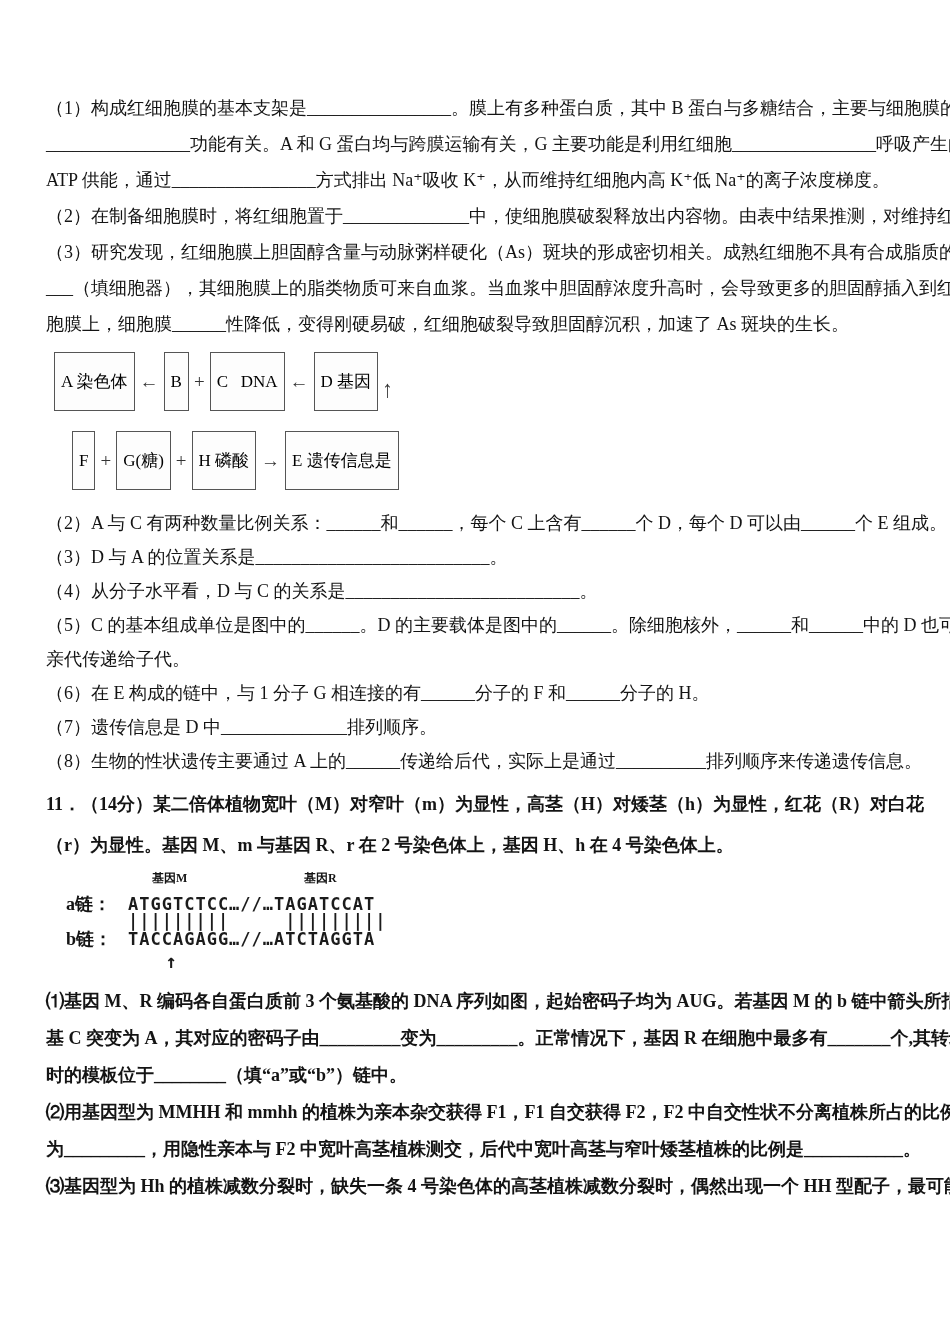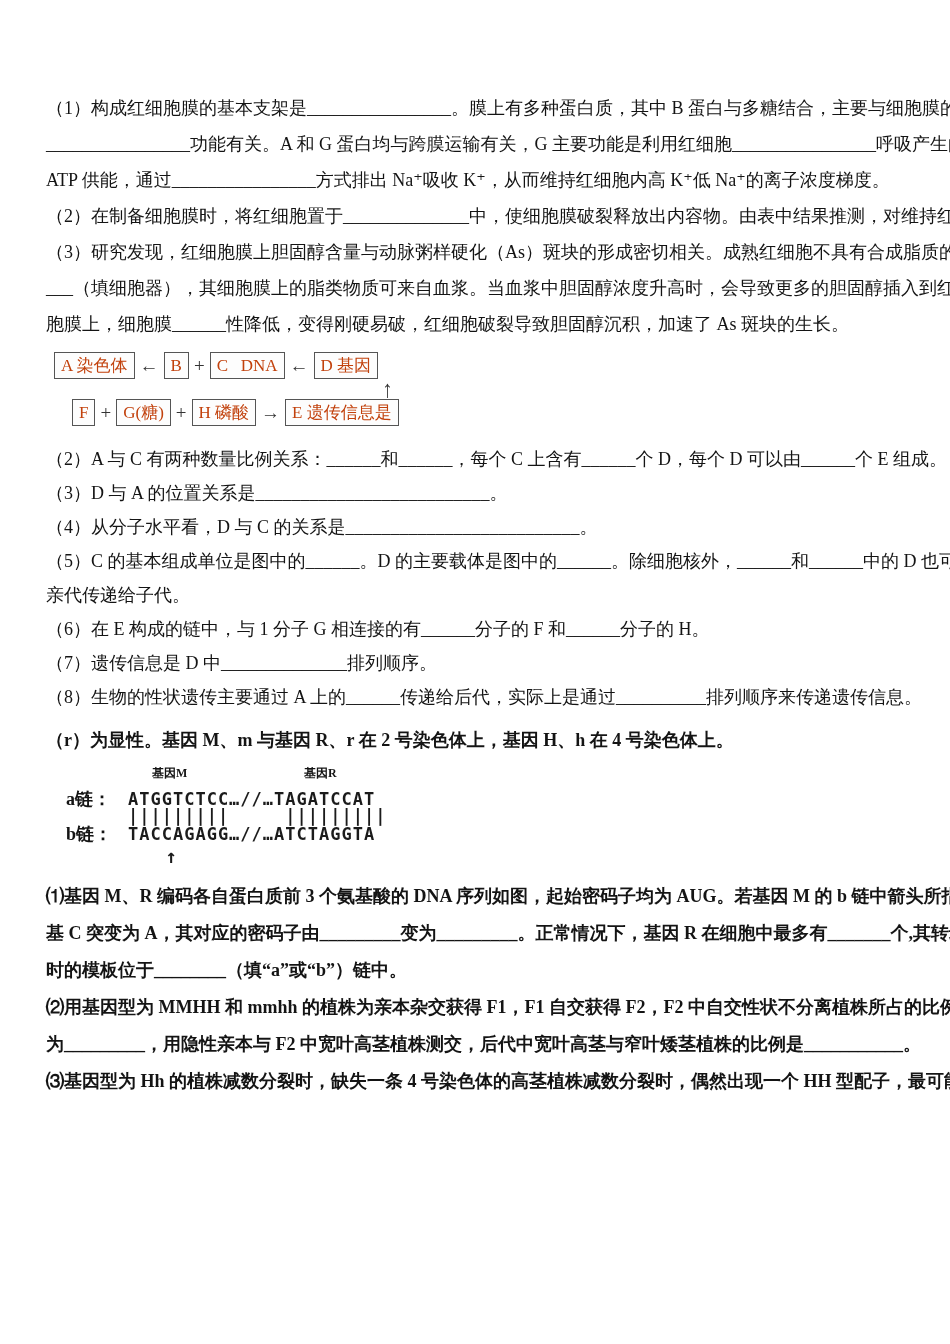--- a/index.html
+++ b/index.html
@@ -43,24 +43,24 @@
     align-items: center;
     gap: 5px;
   }
   .d1-row2 {
     margin-top: 20px;
     margin-left: 18px;
   }
   .dbox {
     border: 1.5px solid #555;
     background: #fdfdfd;
-    padding: 1px 6px;
+    padding: 17px 6px;
     line-height: 23px;
     white-space: pre;
-    color: #c2410c;
+    color: #000000;
   }
   .dglyph {
     font-size: 19px;
     color: #333;
     line-height: 23px;
   }
   .up-arrow {
     position: absolute;
     left: 328px;
     top: 25px;
@@ -164,20 +164,21 @@
     <div class="line">（3）D 与 A 的位置关系是__________________________。</div>
     <div class="line">（4）从分子水平看，D 与 C 的关系是__________________________。</div>
     <div class="line">（5）C 的基本组成单位是图中的______。D 的主要载体是图中的______。除细胞核外，______和______中的 D 也可由</div>
     <div class="line">亲代传递给子代。</div>
     <div class="line">（6）在 E 构成的链中，与 1 分子 G 相连接的有______分子的 F 和______分子的 H。</div>
     <div class="line">（7）遗传信息是 D 中______________排列顺序。</div>
     <div class="line">（8）生物的性状遗传主要通过 A 上的______传递给后代，实际上是通过__________排列顺序来传递遗传信息。</div>
   </div>
 
   <div class="q11-intro">
+    <div class="line">11．（14分）某二倍体植物宽叶（M）对窄叶（m）为显性，高茎（H）对矮茎（h）为显性，红花（R）对白花</div>
     <div class="line">（r）为显性。基因 M、m 与基因 R、r 在 2 号染色体上，基因 H、h 在 4 号染色体上。</div>
   </div>
 
   <div class="diagram2">
     <span class="gene-label gl-m">基因M</span>
     <span class="gene-label gl-r">基因R</span>
     <div class="dna-row">
       <span class="dna-strand-label">a链：</span>
       <span class="dna-seq">ATGGTCTCC…//…TAGATCCAT</span>
     </div>

